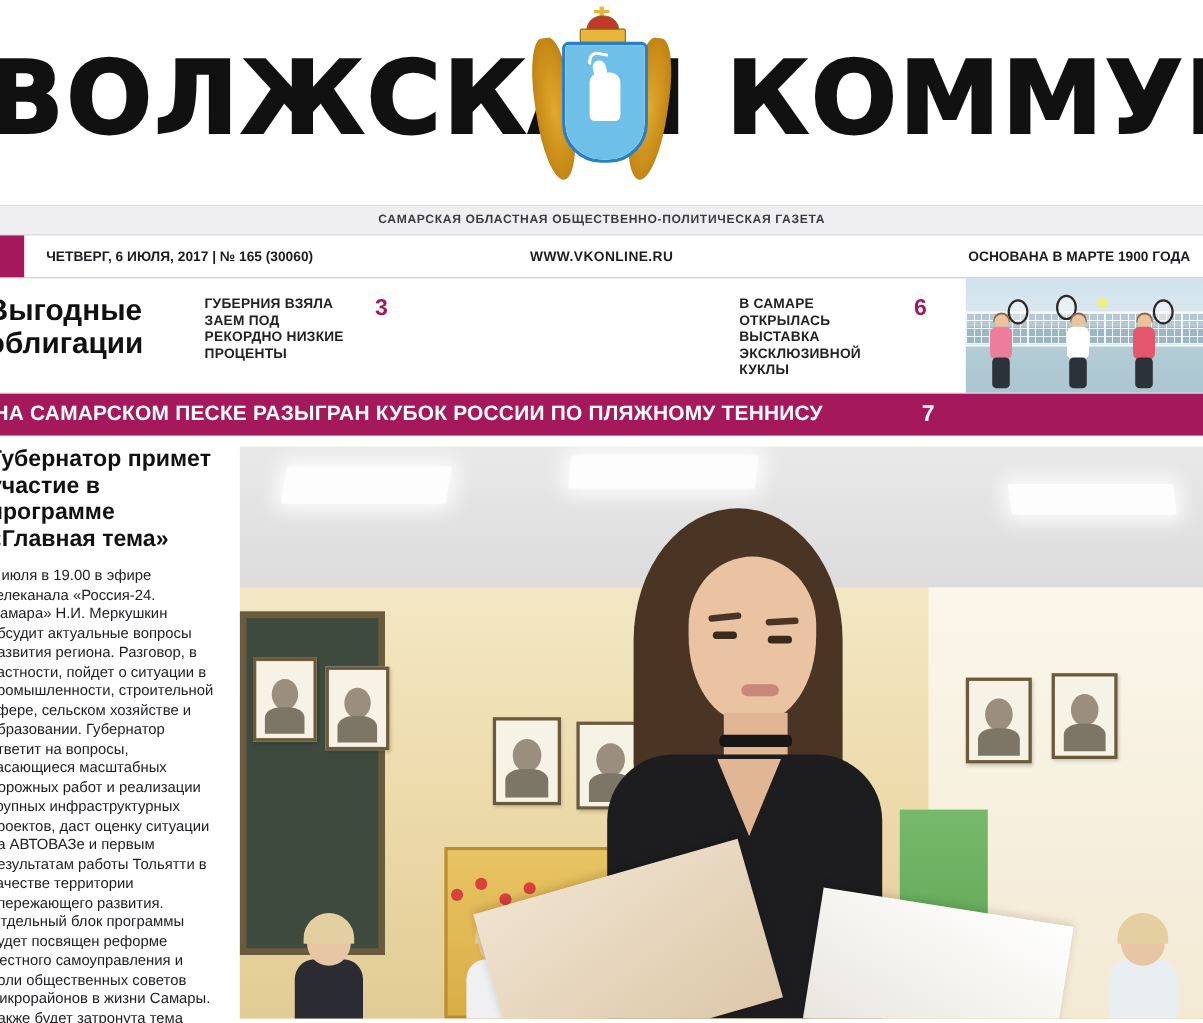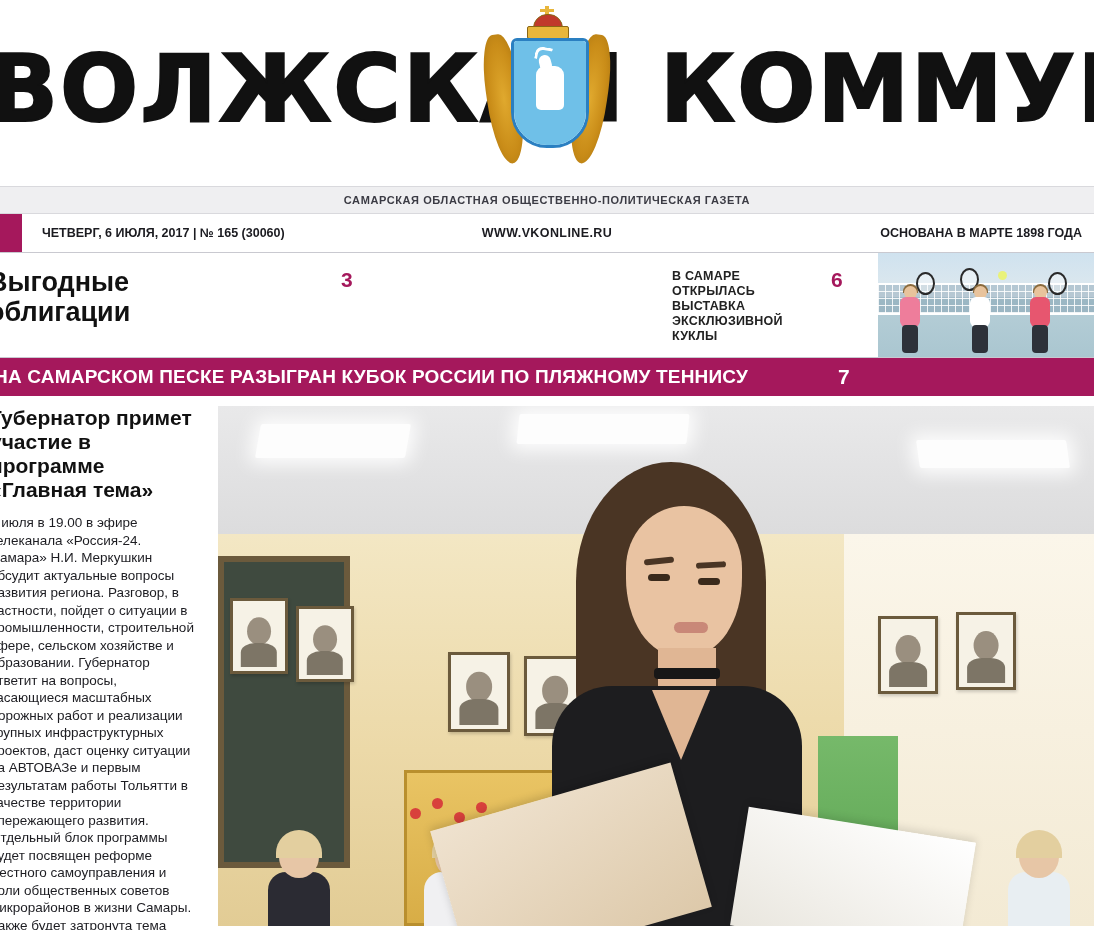--- a/index.html
+++ b/index.html
@@ -511,25 +511,26 @@
     </div>
   </div>
 </div>
 
 <div class="tagline">САМАРСКАЯ ОБЛАСТНАЯ ОБЩЕСТВЕННО-ПОЛИТИЧЕСКАЯ ГАЗЕТА</div>
 
 <div class="infobar">
   <div class="swatch"></div>
   <div class="date">ЧЕТВЕРГ, 6 ИЮЛЯ, 2017 | № 165 (30060)</div>
   <div class="site">WWW.VKONLINE.RU</div>
-  <div class="found">ОСНОВАНА В МАРТЕ 1898 ГОДА</div>
+  <div class="found">ОСНОВАНА В МАРТЕ 1900 ГОДА</div>
 </div>
 
 <div class="teasers">
   <div class="teaser-title t1">Выгодные облигации</div>
+  <div class="teaser-sub s1">ГУБЕРНИЯ ВЗЯЛА ЗАЕМ ПОД РЕКОРДНО НИЗКИЕ ПРОЦЕНТЫ</div>
   <div class="teaser-page p1">3</div>
 
   <div class="teaser-sub s2">В САМАРЕ ОТКРЫЛАСЬ ВЫСТАВКА ЭКСКЛЮЗИВНОЙ КУКЛЫ</div>
   <div class="teaser-page p2">6</div>
 
   <div class="teaser-photo">
     <div class="tp-net"></div>
     <div class="tp-ball"></div>
     <div class="tp-player tp-p1">
       <div class="racket"></div>

